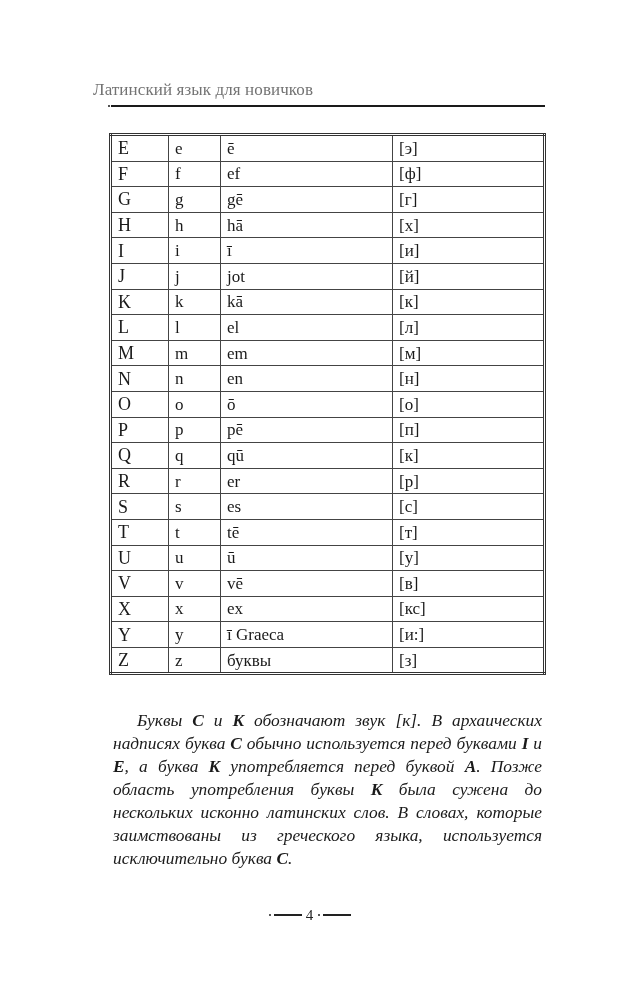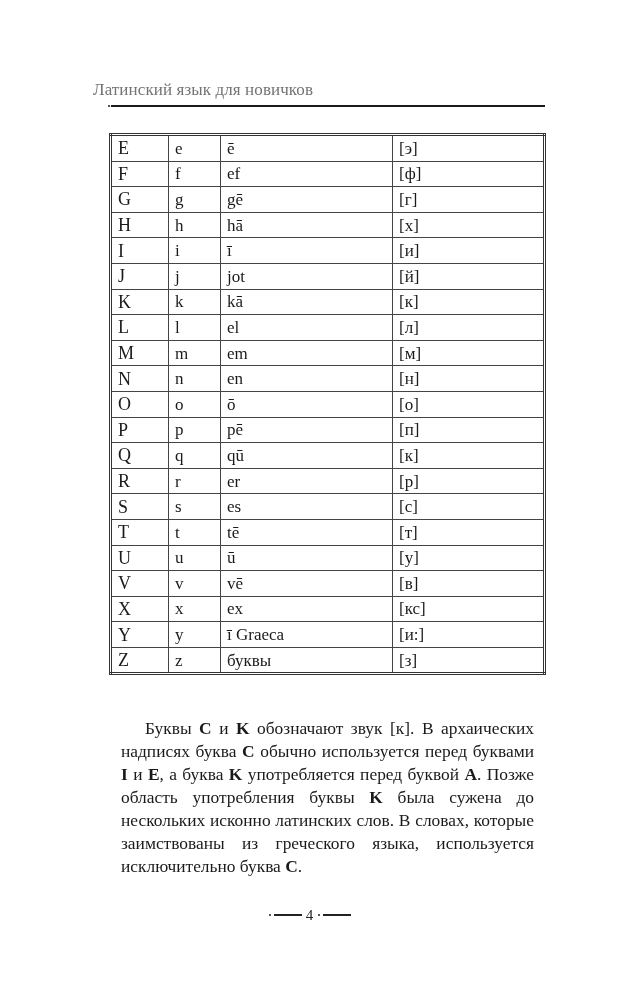--- a/index.html
+++ b/index.html
@@ -66,23 +66,24 @@
       position: absolute;
       left: 109px;
       top: 705px;
       width: 437px;
       font-size: 17.4px;
       line-height: 23px;
       text-align: justify;
       color: #1a1a1a;
     }
     .body-text p {
-      margin: 12px;
+      margin: 4px;
       text-indent: 24px;
       text-align-last: left;
+      font-style: italic;
     }
     .body-text b {
       font-weight: bold;
     }
     .page-footer {
       position: absolute;
       left: 0;
       width: 619px;
       top: 903px;
       text-align: center;

